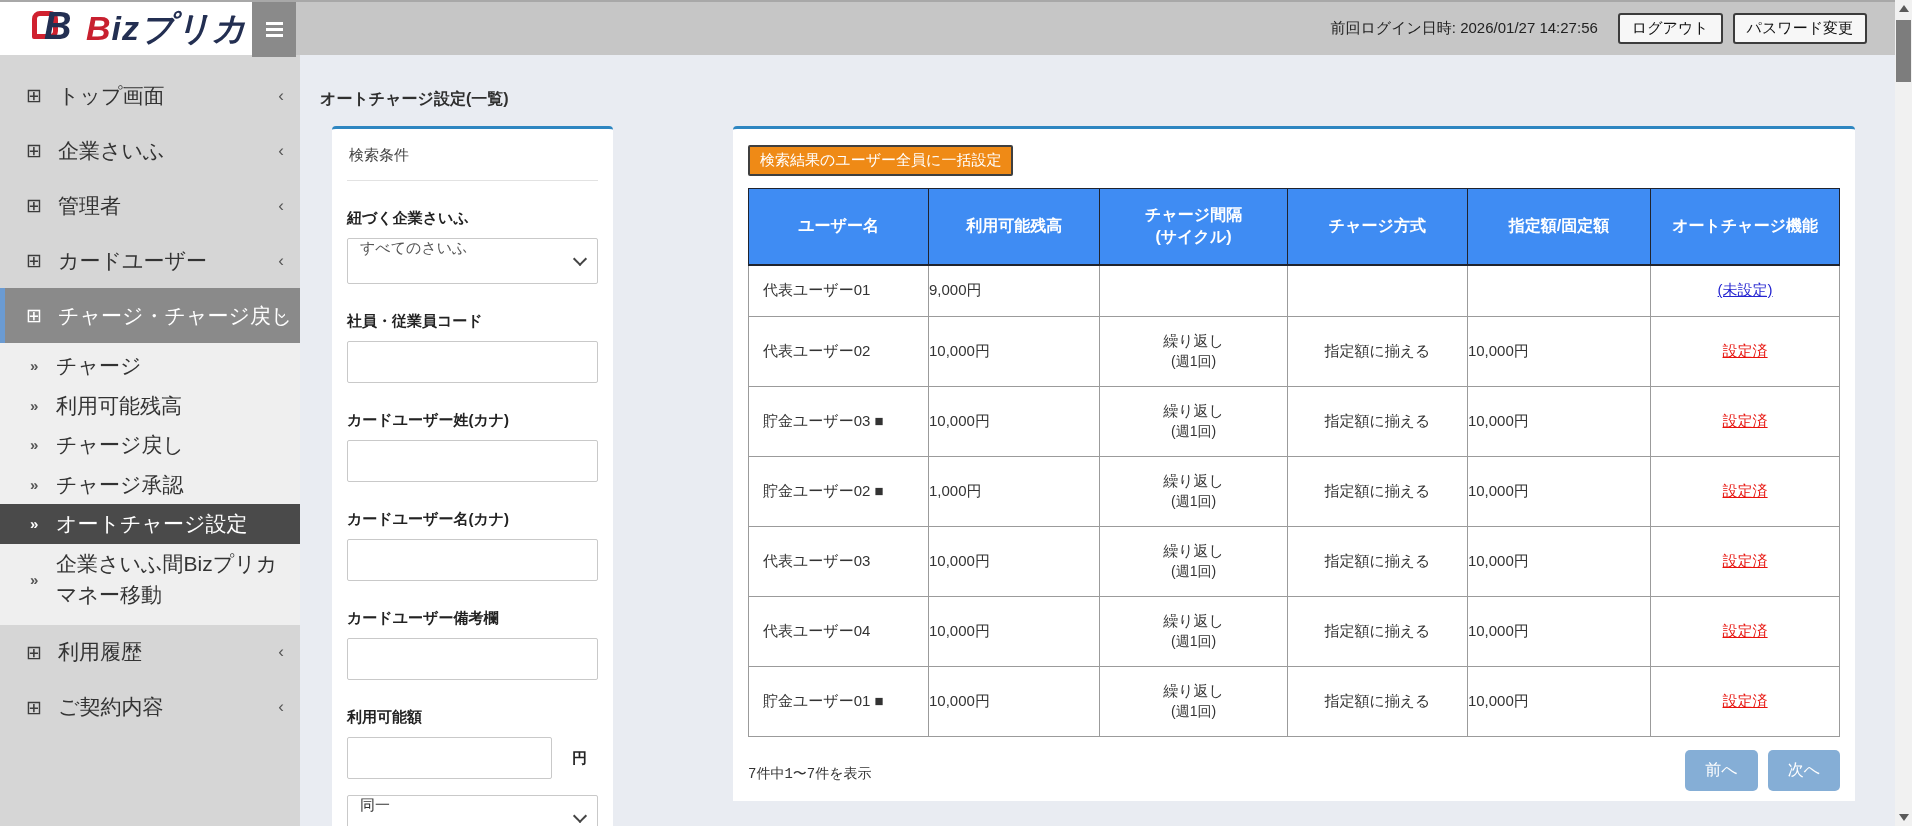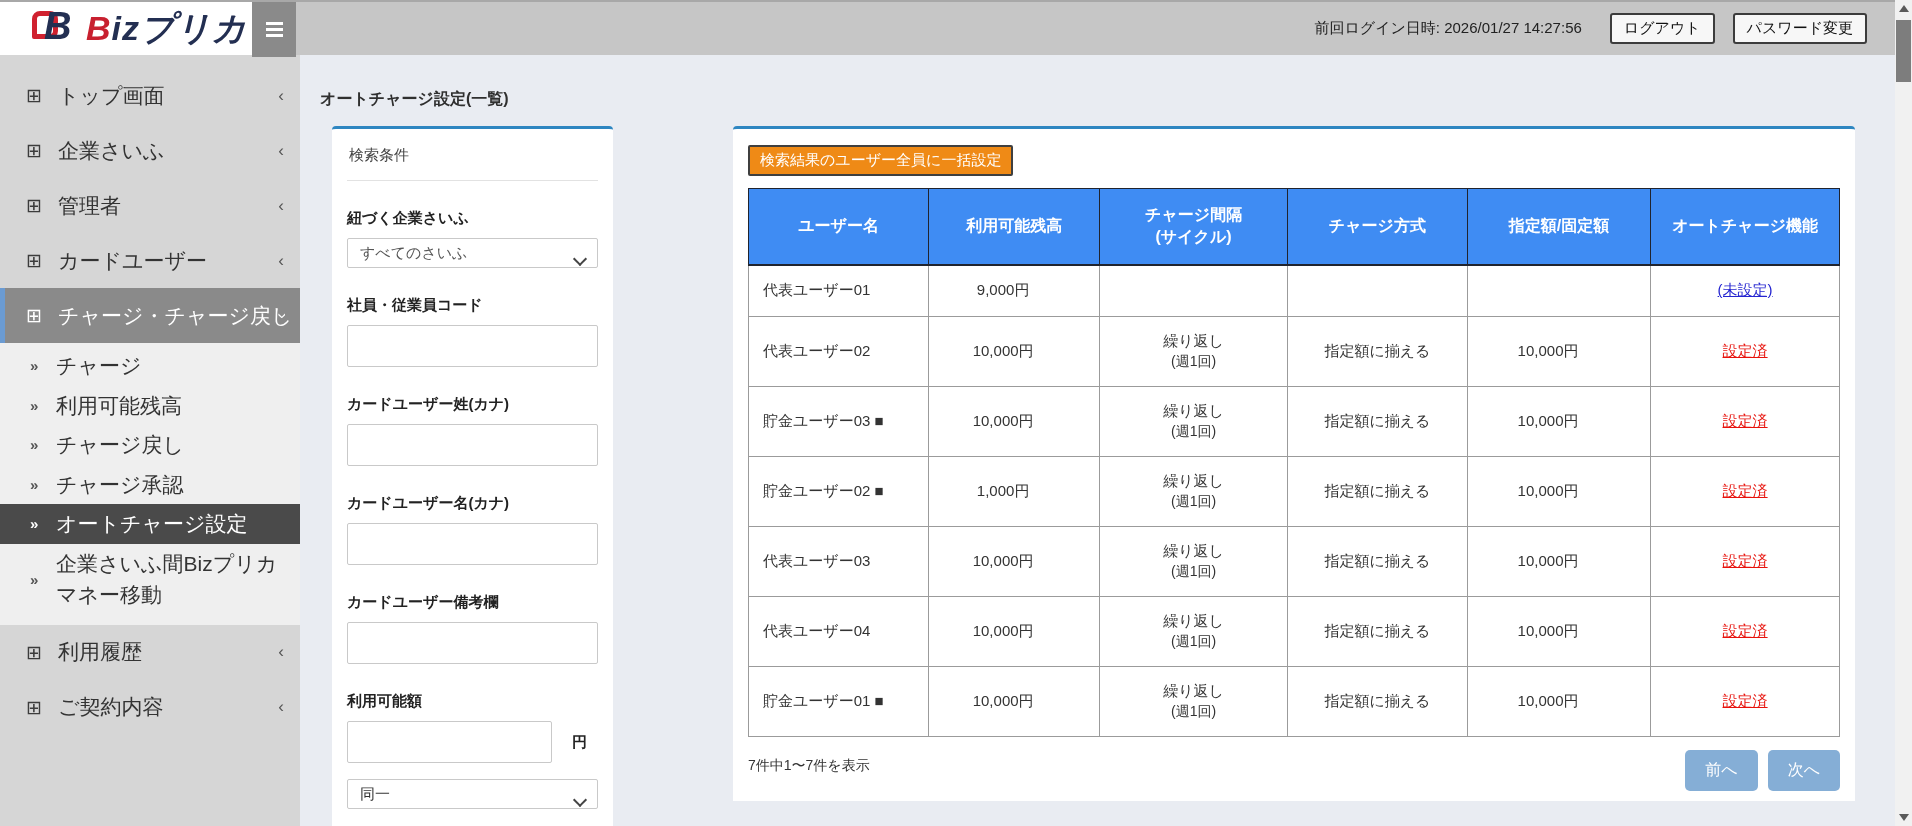--- a/index.html
+++ b/index.html
@@ -35,65 +35,65 @@
   .submenu-item.active { background:#4a4a4a; color:#fff; }
   .submenu-item.active .gg { color:#fff; }
   .submenu-item .label { line-height:1.5; }
 
   
   .main { flex:1 1 auto; display:flex; flex-direction:column; min-width:0; }
   .topbar { height:55px; flex:0 0 55px; background:#c6c6c6; border-top:2px solid #a8a8a8; display:flex; align-items:center; }
   .user-block { margin-left:382px; line-height:1.4; }
   .user-label { color:#333; }
   .topbar-links a { color:#7b2fbe; text-decoration:underline; margin-right:6px; cursor:pointer; }
-  .top-right { margin-left:auto; display:flex; align-items:center; padding-right:28px; gap:18px; }
+  .top-right { margin-left:auto; display:flex; align-items:center; padding-right:28px; gap:10px; }
   .last-login { color:#222; margin-right:10px; white-space:nowrap; }
   .top-btn { background:#f7f7f7; border:2px solid #3c3c3c; border-radius:3px; font-size:15px; color:#111; padding:4px 12px; cursor:pointer; font-family:inherit; }
 
   .content { flex:1 1 auto; background:#e9ecf2; padding:34px 40px 0 20px; overflow:hidden; }
   .page-title { font-size:16px; font-weight:bold; color:#2f2f2f; margin-bottom:16px; }
   .cards-row { display:flex; align-items:flex-start; margin-left:12px; }
 
   .card { background:#fff; border-top:3px solid #2e86c1; border-radius:4px 4px 0 0; }
 
   
   .search-card { width:281px; flex:0 0 281px; margin-right:120px; min-height:694px; padding:0 15px 20px 15px; }
   .search-title { font-size:15px; color:#444; padding:17px 2px 15px 2px; border-bottom:1px solid #e2e2e2; }
   .field { margin-top:28px; }
   .field:first-of-type { margin-top:16px; }
   .field-label { display:block; font-weight:bold; font-size:15px; color:#222; margin-bottom:10px; }
   .text-input { width:100%; height:42px; border:1px solid #c9c9c9; border-radius:2px; padding:0 10px; font-size:15px; font-family:inherit; color:#333; background:#fff; }
-  .select { position:relative; width:100%; height:30px; border:1px solid #c9c9c9; border-radius:2px; background:#fff; display:flex; align-items:center; padding:0 30px 0 12px; color:#555; cursor:pointer; }
+  .select { position:relative; width:100%; height:46px; border:1px solid #c9c9c9; border-radius:2px; background:#fff; display:flex; padding:0 30px 0 12px; color:#555; cursor:pointer; }
   .select::after { content:""; position:absolute; right:12px; top:15px; width:8px; height:8px; border-right:2px solid #444; border-bottom:2px solid #444; transform:rotate(45deg); }
   .amount-row { display:flex; align-items:center; }
   .amount-row .text-input { width:205px; }
   .unit { margin-left:20px; font-weight:bold; color:#222; }
   .comparator { margin-top:16px; color:#333; }
 
   
   .table-card { flex:1 1 auto; padding:16px 15px 10px 15px; }
   .bulk-btn { display:inline-block; background:#ef8a16; color:#fff; border:2px solid #3f3f3f; border-radius:2px; font-size:15px; padding:4px 10px; cursor:pointer; font-family:inherit; }
   table.grid { width:100%; border-collapse:collapse; margin-top:12px; table-layout:fixed; }
   table.grid col.c1{width:16.5%} table.grid col.c2{width:15.7%} table.grid col.c3{width:17.2%}
   table.grid col.c4{width:16.5%} table.grid col.c5{width:16.8%} table.grid col.c6{width:17.3%}
   table.grid th { background:#3f8cf3; color:#fff; font-size:16px; font-weight:bold; height:76px; border:1px solid #20242e; border-bottom:2px solid #20242e; text-align:center; vertical-align:middle; white-space:pre-line; line-height:1.4; padding:0 6px; }
   table.grid td { border:1px solid #9b9b9b; font-size:15px; color:#333; vertical-align:middle; background:#fff; }
   tr.row-tall td { height:70px; }
   tr.row-short td { height:52px; }
   td.cell-name { text-align:left; padding-left:14px; }
-  td.cell-right { text-align:center; padding-right:22px; }
+  td.cell-right { text-align:left; padding-right:22px; }
   td.cell-center { text-align:center; }
   .int2 { font-size:14px; margin-top:2px; }
   td.cell-status { text-align:center; }
   .status-link { text-decoration:underline; cursor:pointer; }
   .status-unset { color:#2525d0; }
   .status-set { color:#e8120c; }
 
   .table-footer { display:flex; align-items:flex-start; margin-top:13px; }
-  .summary { font-size:14px; color:#333; margin-top:7px; }
+  .summary { font-size:14px; color:#333; margin-top:15px;font-family:Liberation Mono, monospace; }
   .pager { margin-left:auto; display:flex; gap:10px; }
   .pager-btn { background:#85aed6; color:#fff; border:none; border-radius:5px; font-size:16px; padding:10px 20px; cursor:pointer; font-family:inherit; }
 
   
   .scrollbar { width:17px; flex:0 0 17px; background:#f1f1f1; position:relative; }
   .sb-up, .sb-down { position:absolute; left:0; width:17px; height:17px; display:flex; align-items:center; justify-content:center; cursor:pointer; }
   .sb-up { top:0; } .sb-down { bottom:0; }
   .tri-up { width:0; height:0; border-left:5px solid transparent; border-right:5px solid transparent; border-bottom:7px solid #5a5a5a; }
   .tri-down { width:0; height:0; border-left:5px solid transparent; border-right:5px solid transparent; border-top:7px solid #5a5a5a; }
   .sb-thumb { position:absolute; left:1px; top:20px; width:15px; height:62px; background:#7d7d7d; cursor:pointer; }

